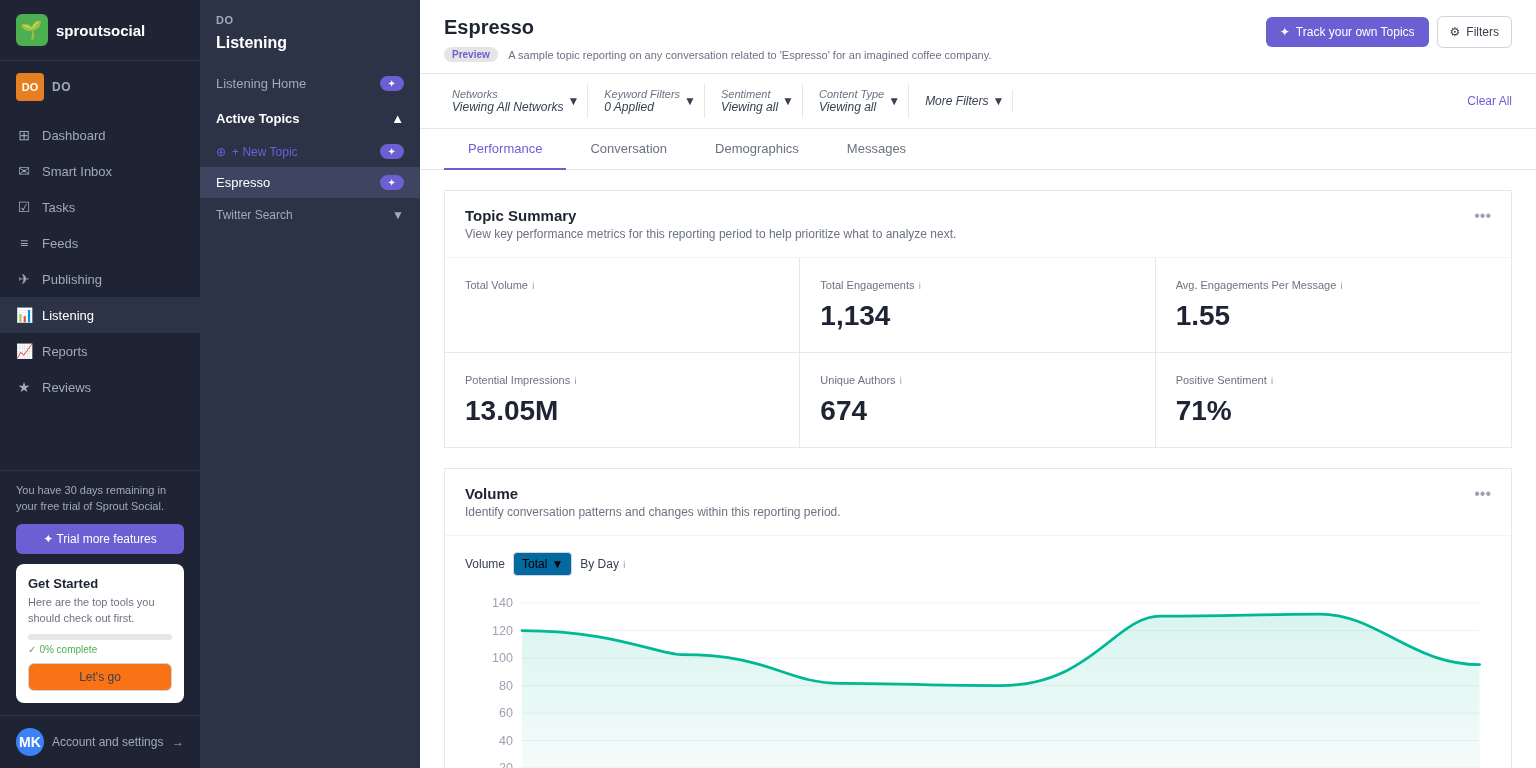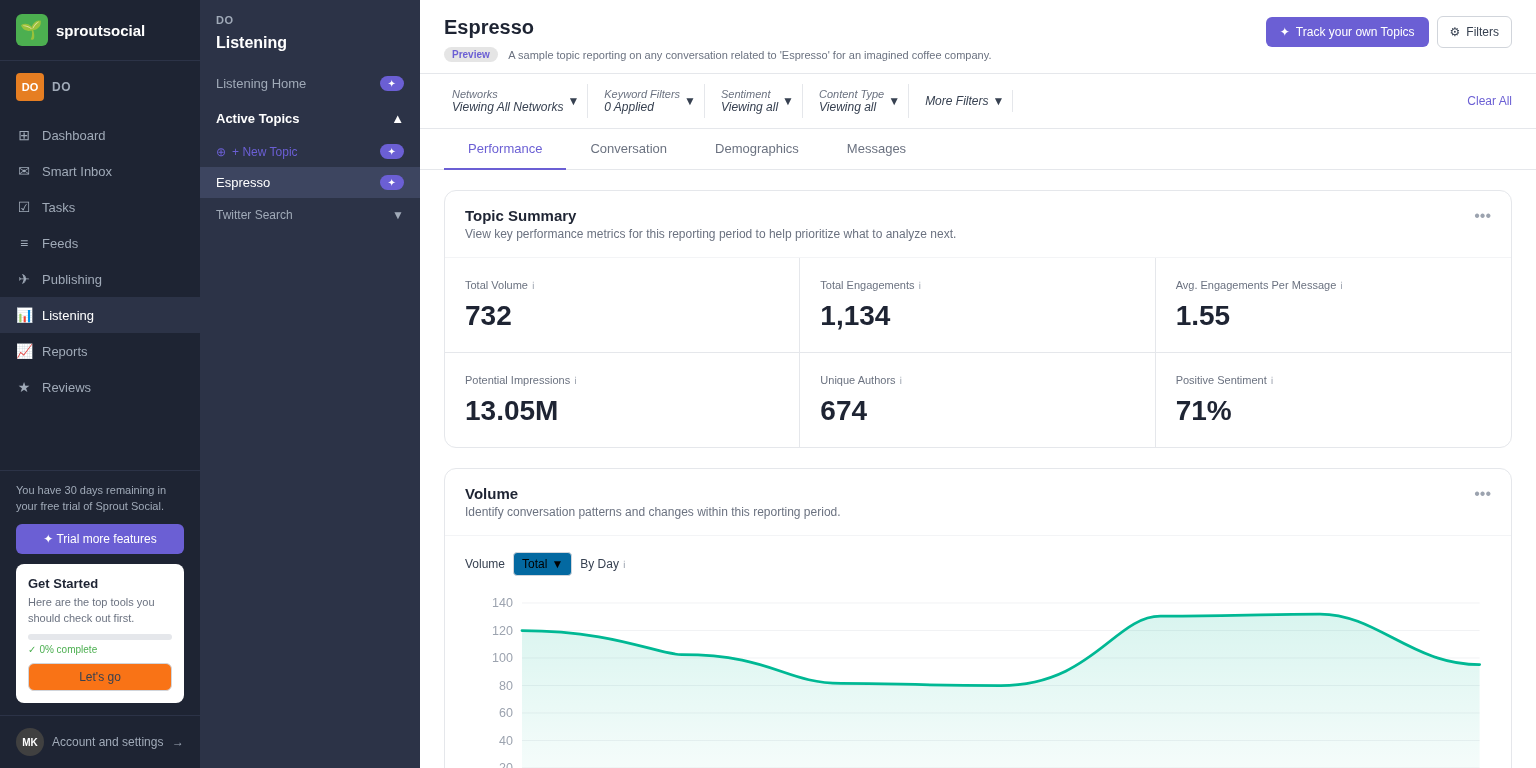--- a/index.html
+++ b/index.html
@@ -75,21 +75,21 @@
     .progress-label { font-size: 10px; color: #4caf50; display: flex; align-items: center; gap: 3px; margin-bottom: 8px; }
     .lets-go-btn {
       width: 100%; padding: 6px; background: #f97316; border: 1px solid #d1d5db;
       border-radius: 6px; font-size: 12px; cursor: pointer; color: #374151;
     }
     .nav-account {
       display: flex; align-items: center; gap: 8px;
       padding: 12px 16px; border-top: 1px solid #2c3347;
       color: #a0aab8; font-size: 12px; cursor: pointer;
     }
-    .avatar { width: 28px; height: 28px; background: #404040; border-radius: 50%; display: flex; align-items: center; justify-content: center; color: #fff; font-size: 10px; font-weight: 700; }
+    .avatar { width: 28px; height: 28px; background: #3b82f6; border-radius: 50%; display: flex; align-items: center; justify-content: center; color: #fff; font-size: 14px; font-weight: 700; }
 
     
     .middle-panel {
       width: 220px;
       background: #2c3347;
       display: flex;
       flex-direction: column;
       flex-shrink: 0;
       height: 768px;
       overflow: hidden;
@@ -172,21 +172,21 @@
     .tab {
       padding: 12px 24px; font-size: 13px; cursor: pointer; color: #6b7280;
       border-bottom: 2px solid transparent; margin-bottom: -1px;
     }
     .tab.active { color: #6b5fd4; border-bottom-color: #6b5fd4; font-weight: 500; }
 
     
     .content-area { padding: 20px 24px; }
 
     .section-card {
-      border: 1px solid #e5e7eb; border-radius: 12px; margin-bottom: 20px; overflow: hidden;
+      border: 1px solid #e5e7eb; border-radius: 0; margin-bottom: 20px; overflow: hidden;
     }
     .section-card-header {
       padding: 16px 20px; display: flex; align-items: flex-start; justify-content: space-between;
       border-bottom: 1px solid #f3f4f6;
     }
     .section-card-title { font-size: 15px; font-weight: 600; color: #1e2433; }
     .section-card-subtitle { font-size: 12px; color: #6b7280; margin-top: 3px; }
     .more-icon { color: #9ca3af; cursor: pointer; font-size: 16px; }
 
     
@@ -401,21 +401,20 @@
           <div class="section-card-subtitle">View key performance metrics for this reporting period to help prioritize what to analyze next.</div>
         </div>
         <span class="more-icon">•••</span>
       </div>
       <div class="stats-grid">
         <div class="stat-cell">
           <div class="stat-label">
             <span>Total Volume</span>
             <span class="info-icon">ℹ</span>
           </div>
-          <div class="stat-value">732</div>
         </div>
         <div class="stat-cell">
           <div class="stat-label">
             <span>Total Engagements</span>
             <span class="info-icon">ℹ</span>
           </div>
           <div class="stat-value">1,134</div>
         </div>
         <div class="stat-cell">
           <div class="stat-label">

